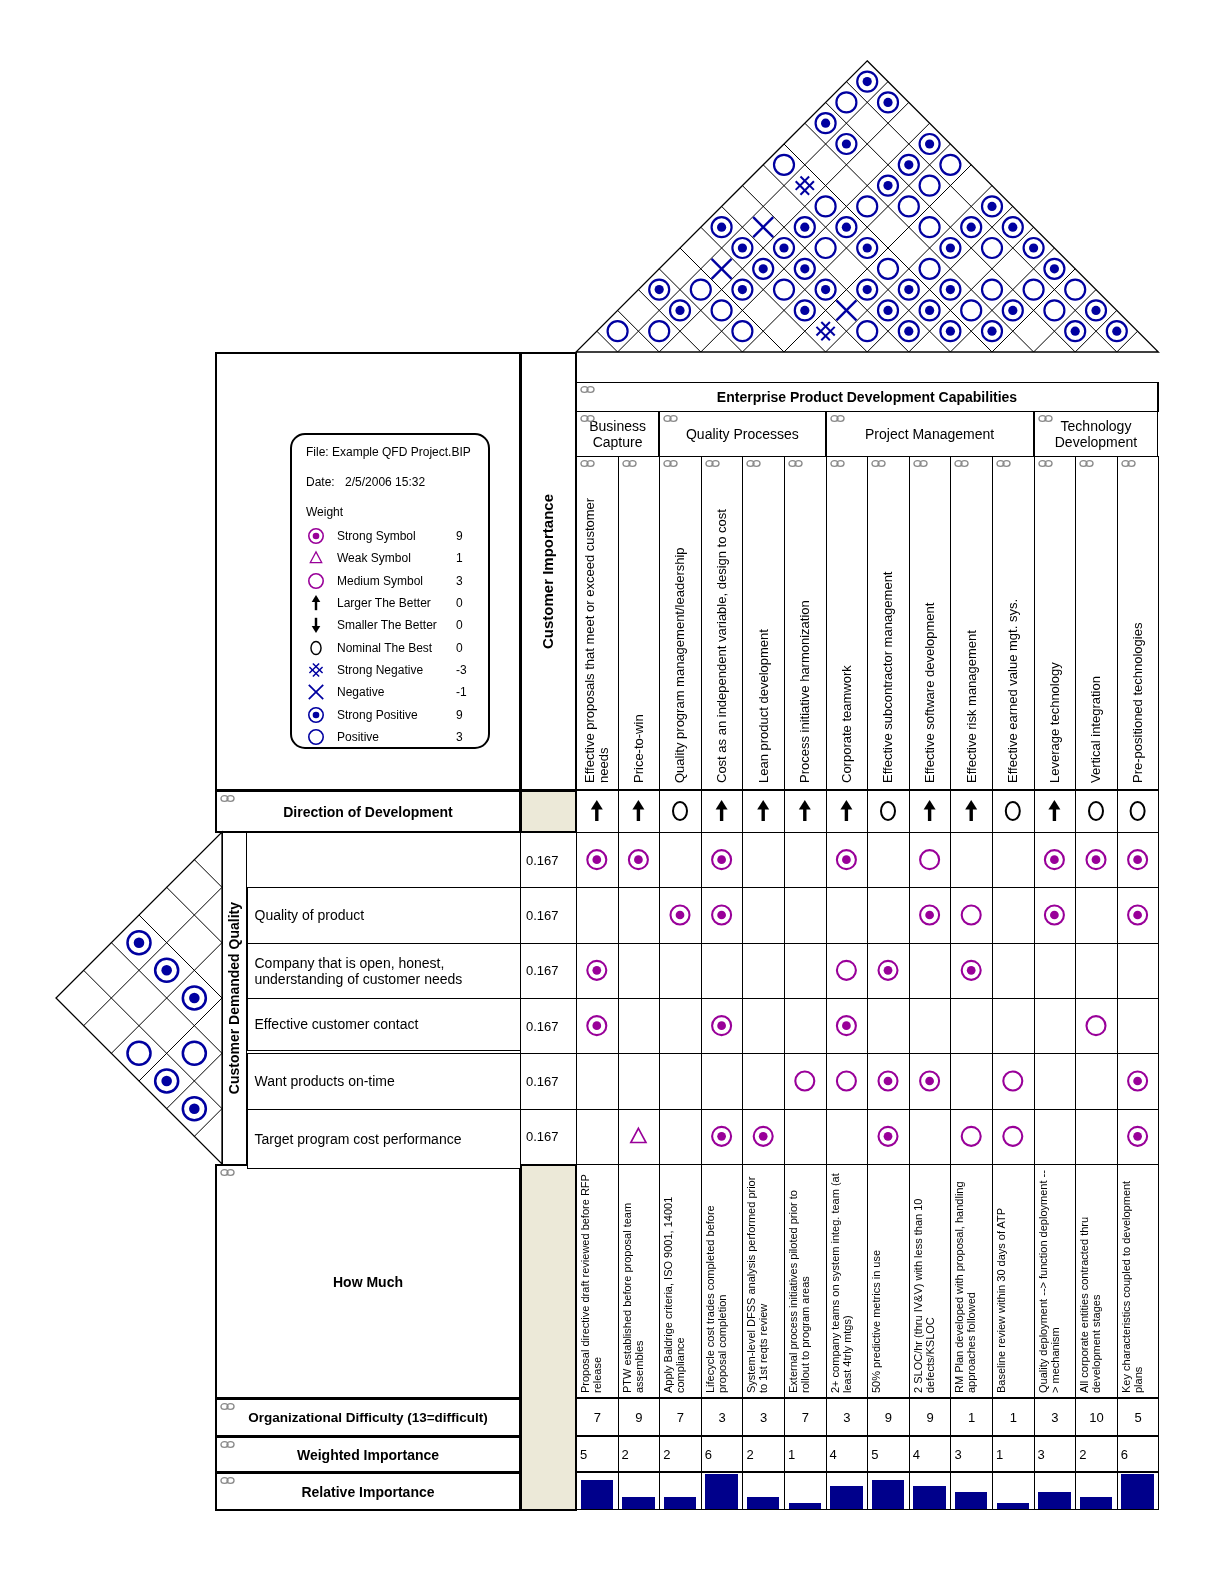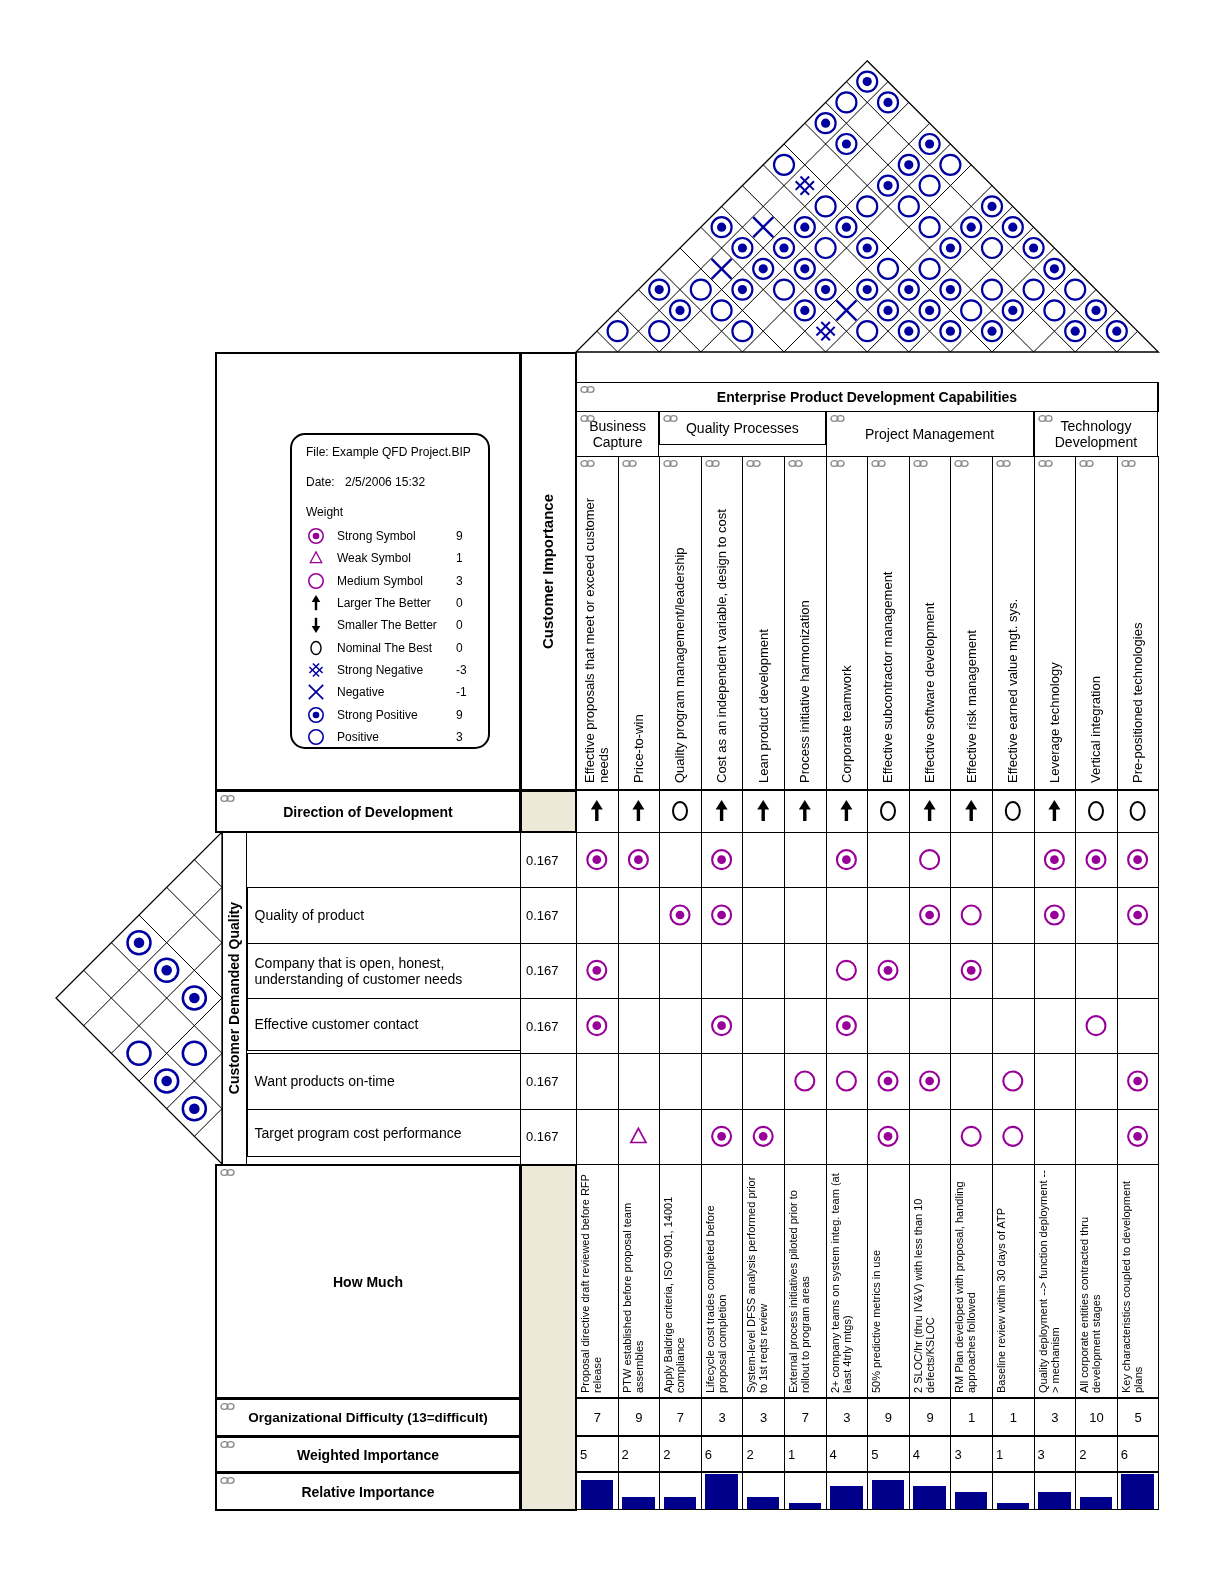--- a/index.html
+++ b/index.html
@@ -199,21 +199,21 @@
     <span>Relative Importance</span>
   </div>
 
 <div class="cell ctr f14" style="left: 576px; top: 411px; width: 83.2px; height: 46px;">
       <svg class="lnk" width="15" height="9" viewBox="0 0 15 9">
         <ellipse cx="4.5" cy="4.5" rx="3.5" ry="2.9" fill="none" stroke="#8a8a8a" stroke-width="1.4"></ellipse>
         <ellipse cx="10.5" cy="4.5" rx="3.5" ry="2.9" fill="none" stroke="#8a8a8a" stroke-width="1.4"></ellipse>
       </svg>
       <span style="padding:0 14px">Business Capture</span>
     </div>
-    <div class="cell ctr f14" style="left: 659.2px; top: 411px; width: 166.4px; height: 34px;">
+    <div class="cell ctr f14" style="left: 659.2px; top: 411px; width: 166.4px; height: 46px;">
       <svg class="lnk" width="15" height="9" viewBox="0 0 15 9">
         <ellipse cx="4.5" cy="4.5" rx="3.5" ry="2.9" fill="none" stroke="#8a8a8a" stroke-width="1.4"></ellipse>
         <ellipse cx="10.5" cy="4.5" rx="3.5" ry="2.9" fill="none" stroke="#8a8a8a" stroke-width="1.4"></ellipse>
       </svg>
       <span style="padding:0 14px">Quality Processes</span>
     </div>
     <div class="cell ctr f14" style="left: 825.6px; top: 411px; width: 208px; height: 46px;">
       <svg class="lnk" width="15" height="9" viewBox="0 0 15 9">
         <ellipse cx="4.5" cy="4.5" rx="3.5" ry="2.9" fill="none" stroke="#8a8a8a" stroke-width="1.4"></ellipse>
         <ellipse cx="10.5" cy="4.5" rx="3.5" ry="2.9" fill="none" stroke="#8a8a8a" stroke-width="1.4"></ellipse>
@@ -531,21 +531,21 @@
     </div>
     <div class="cell num" style="left: 520px; top: 942.666px; width: 57px; height: 56.333px; display: flex; align-items: center; padding-left: 5px;">0.167</div>
     <div class="cell lft f14" style="left: 246.5px; top: 997.999px; width: 274px; height: 53px; align-items: center;">
       <span>Effective customer contact</span>
     </div>
     <div class="cell num" style="left: 520px; top: 997.999px; width: 57px; height: 56.333px; display: flex; align-items: center; padding-left: 5px;">0.167</div>
     <div class="cell lft f14" style="left: 246.5px; top: 1053.33px; width: 274px; height: 56.333px;">
       <span>Want products on-time</span>
     </div>
     <div class="cell num" style="left: 520px; top: 1053.33px; width: 57px; height: 56.333px; display: flex; align-items: center; padding-left: 5px;">0.167</div>
-    <div class="cell lft f14" style="left: 246.5px; top: 1108.66px; width: 274px; height: 48px;">
+    <div class="cell lft f14" style="left: 246.5px; top: 1108.66px; width: 274px; height: 60px;">
       <span>Target program cost performance</span>
     </div>
     <div class="cell num" style="left: 520px; top: 1108.66px; width: 57px; height: 56.333px; display: flex; align-items: center; padding-left: 5px;">0.167</div>
     <svg id="overlay" width="1224" height="1583" viewBox="0 0 1224 1583">
       <g>
         <path d="M 867.2 60.80000000000001 L 1158.4 352 L 576 352 Z" fill="#fff" stroke="#000" stroke-width="1.3"></path>
         <line x1="617.6" y1="352" x2="888" y2="81.59999999999997" stroke="#000" stroke-width="1"></line>
         <line x1="617.6" y1="352" x2="596.8" y2="331.2" stroke="#000" stroke-width="1"></line>
         <line x1="659.2" y1="352" x2="908.8000000000001" y2="102.39999999999998" stroke="#000" stroke-width="1"></line>
         <line x1="659.2" y1="352" x2="617.6" y2="310.4" stroke="#000" stroke-width="1"></line>

